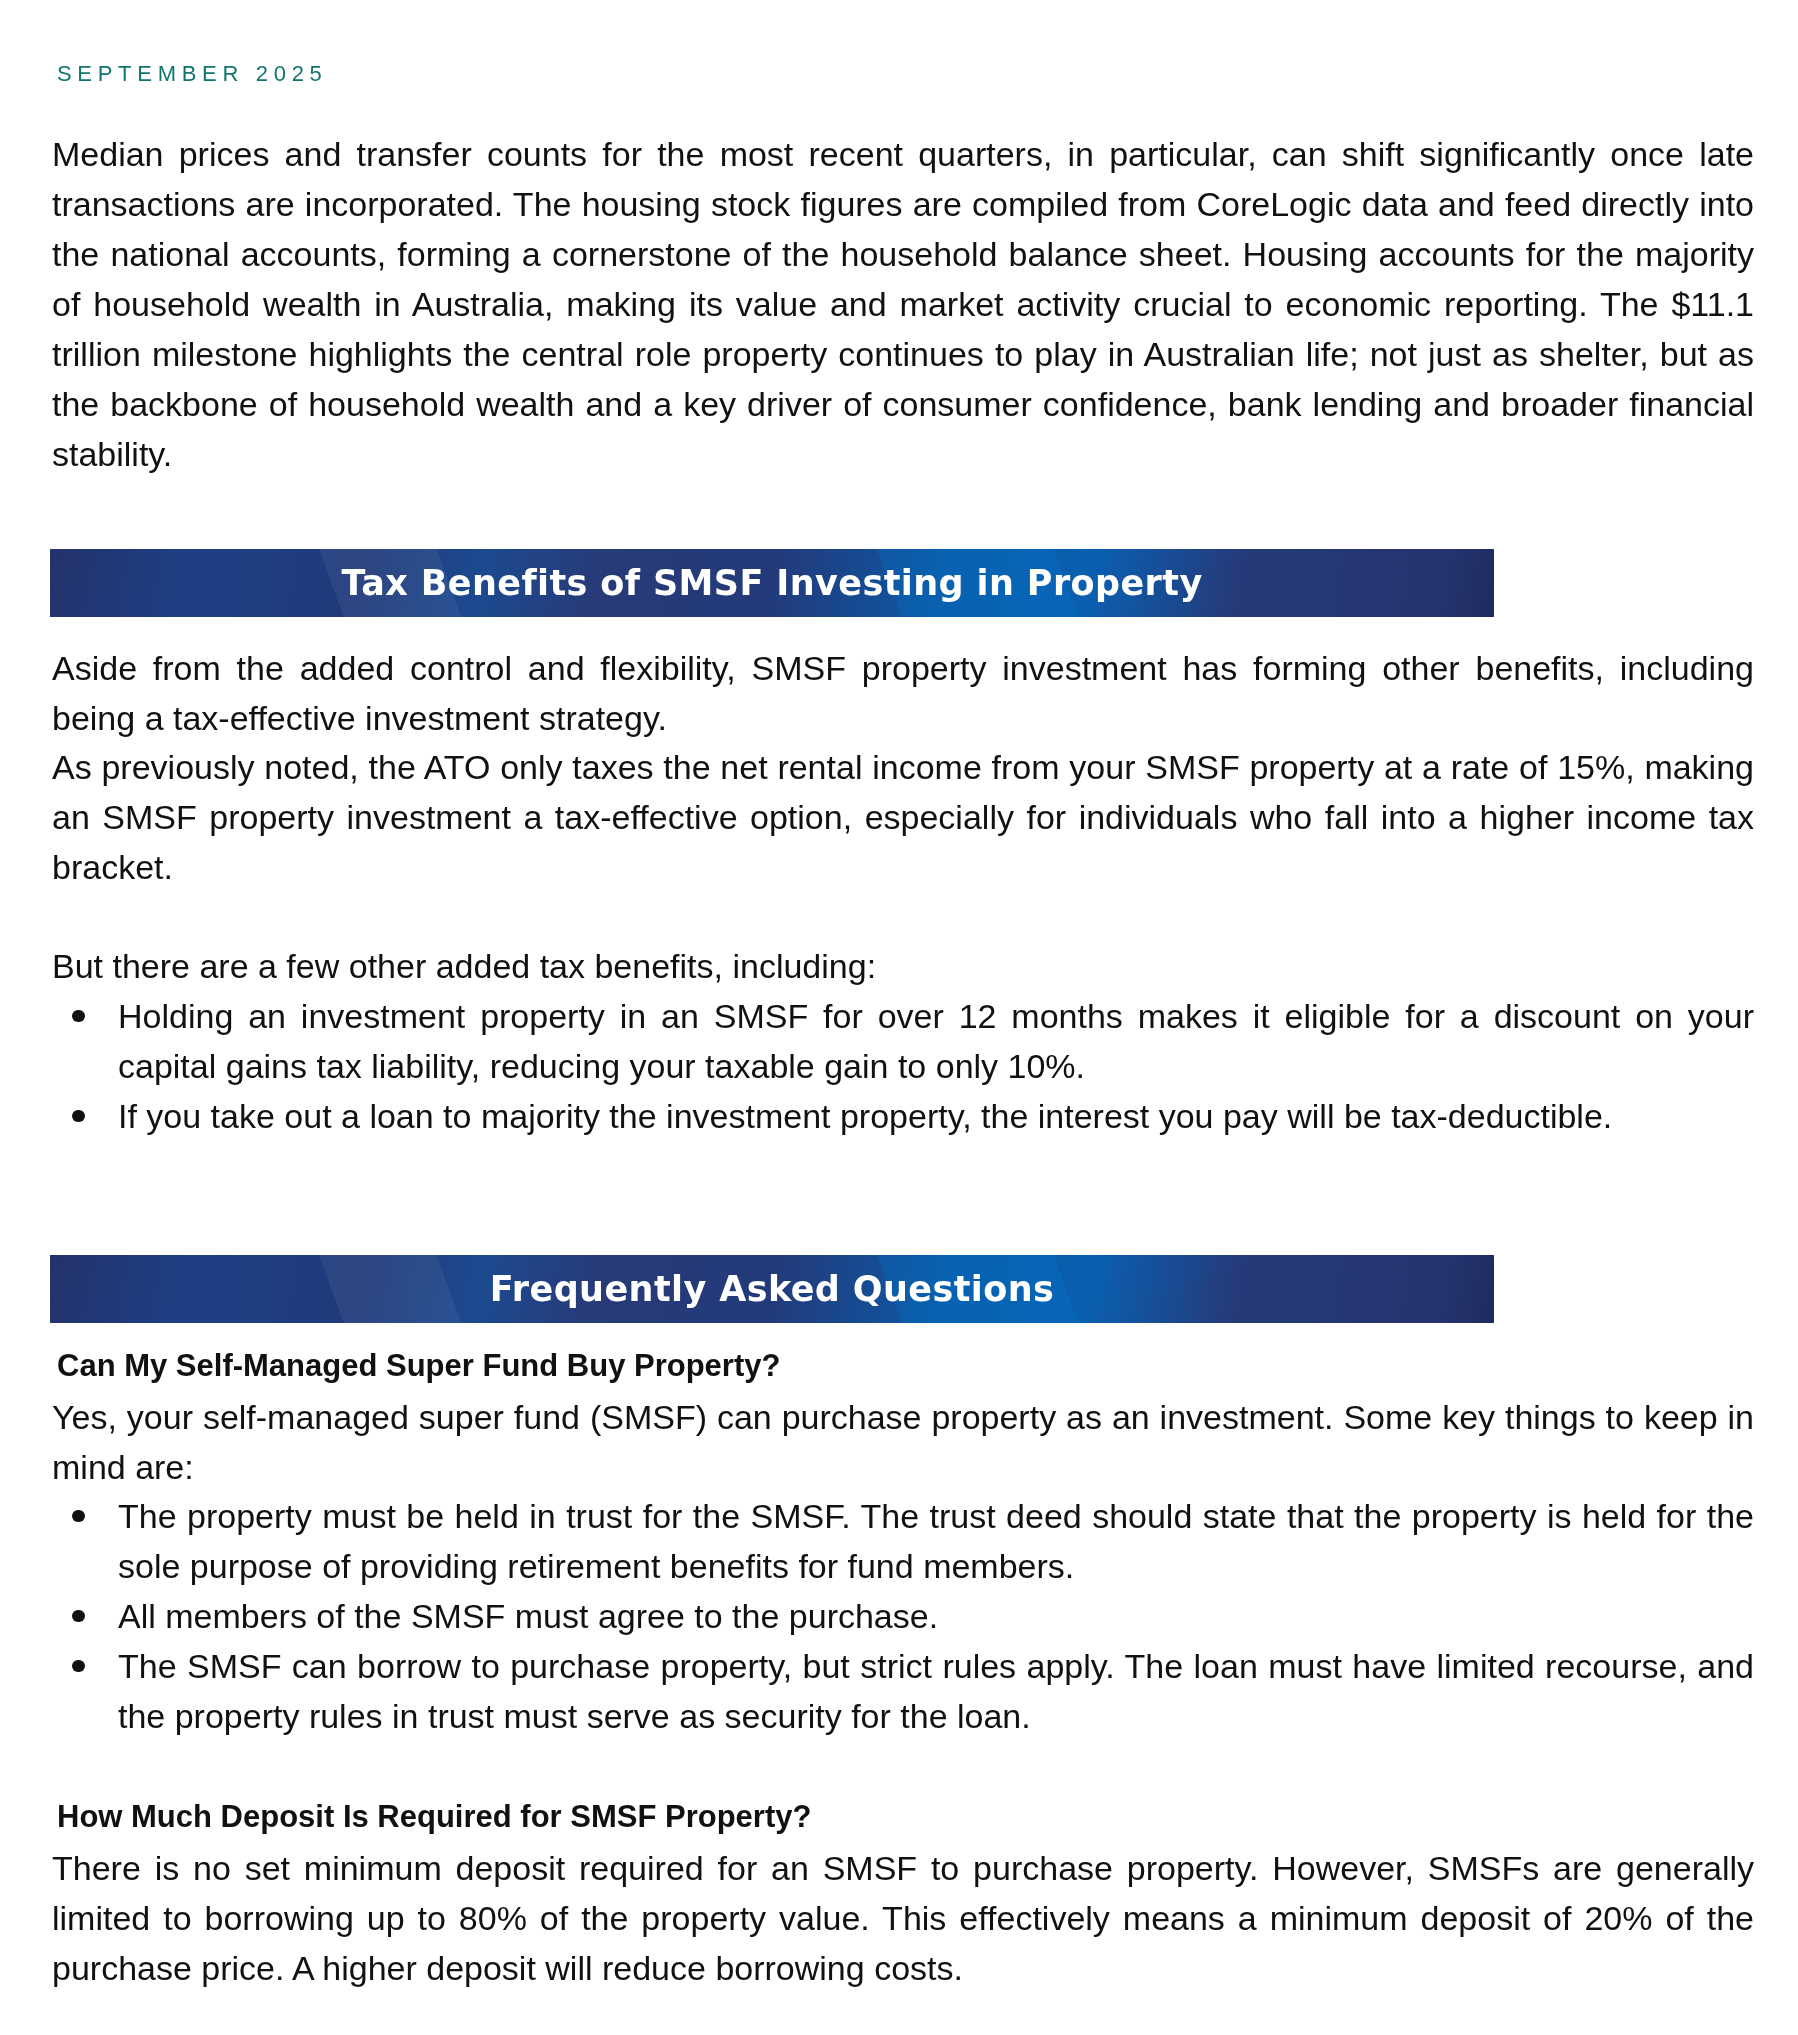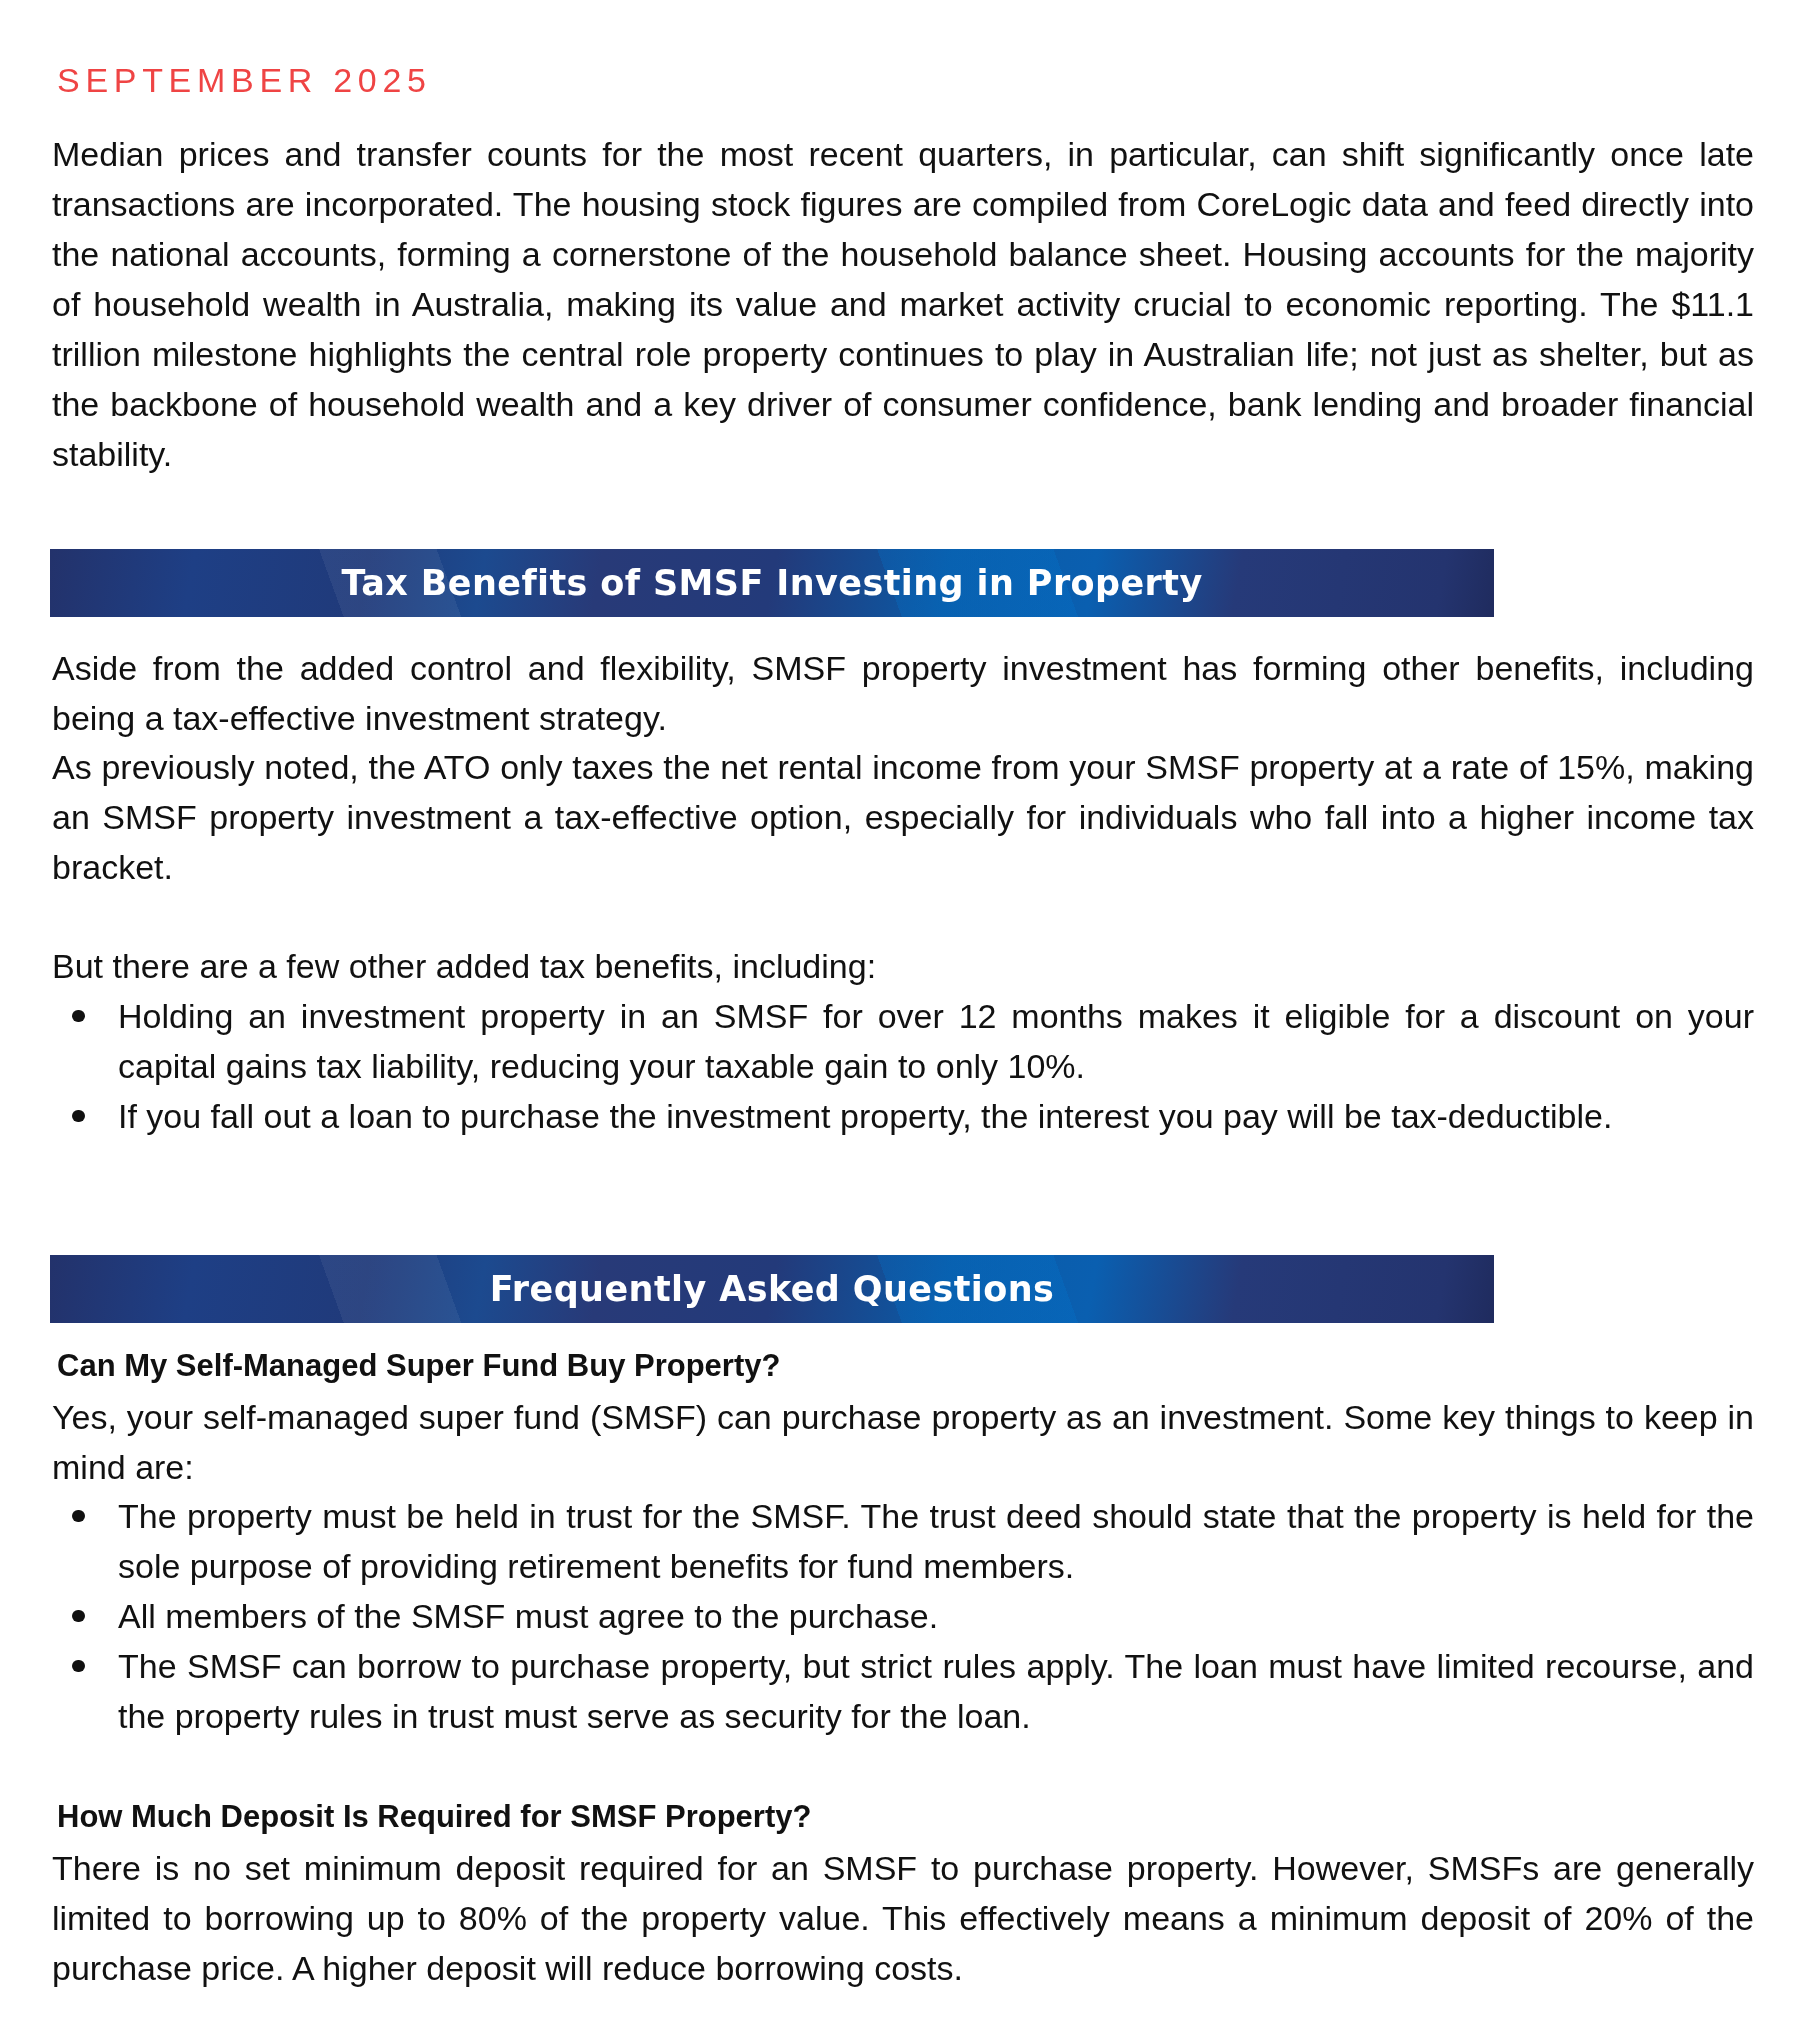--- a/index.html
+++ b/index.html
@@ -1,20 +1,20 @@
 <!DOCTYPE html>
 <html style="font-size:6.5px"><head>
 <meta charset="utf-8">
 <style>
   html, body { margin: 0; padding: 0; background: #ffffff; }
   body { width: 1799px; height: 2544px; position: relative; overflow: hidden;
          font-family: "Liberation Sans", sans-serif; color: #111111; }
 
-  .date { position: absolute; left: 57px; top: 61px; font-size: 34px; letter-spacing: 5.7px;
-          color: #ef4444; font-family: "Liberation Sans", sans-serif; }
+  .date { position: absolute; left: 57px; top: 61px; font-size: 22px; letter-spacing: 5.7px;
+          color: #0f766e; font-family: "Liberation Sans", sans-serif; }
 
   .para { position: absolute; left: 52px; width: 1702px; font-size: 34px; line-height: 50px;
           text-align: justify; font-family: "Liberation Sans", sans-serif; color: #111111; margin: 0; }
   .para.left { text-align: left; }
 
   .banner { position: absolute; left: 50px; width: 1444px; height: 68px;
             background: linear-gradient(100deg, #23326b 0%, #1e3f85 10%, #203a7a 22%, #1c4a8f 30%, #283a78 38%, #233a7a 50%, #0b5aa6 62%, #0a5fb0 72%, #263a79 82%, #24346f 96%, #1f2b5e 100%);
             display: flex; align-items: center; justify-content: center; overflow: hidden; }
   .banner::before { content: ""; position: absolute; inset: 0;
             background: linear-gradient(70deg, transparent 0 20%, rgba(255,255,255,0.06) 20% 28%, transparent 28% 58%, rgba(0,120,210,0.25) 58% 70%, transparent 70%); }
@@ -40,21 +40,21 @@
 <div class="banner" style="top:549px;">
   <span class="banner-title">Tax Benefits of SMSF Investing in Property</span>
 </div>
 
 <p class="para" style="top:643px;">Aside from the added control and flexibility, SMSF property investment has forming other benefits, including being a tax-effective investment strategy.</p>
 <p class="para" style="top:742px;">As previously noted, the ATO only taxes the net rental income from your SMSF property at a rate of 15%, making an SMSF property investment a tax-effective option, especially for individuals who fall into a higher income tax bracket.</p>
 <p class="para left" style="top:941px;">But there are a few other added tax benefits, including:</p>
 
 <ul class="bullets" style="top:991px;">
   <li><span class="dot"></span><span>Holding an investment property in an SMSF for over 12 months makes it eligible for a discount on your capital gains tax liability, reducing your taxable gain to only 10%.</span></li>
-  <li><span class="dot"></span><span>If you fall out a loan to purchase the investment property, the interest you pay will be tax-deductible.</span></li>
+  <li><span class="dot"></span><span>If you take out a loan to majority the investment property, the interest you pay will be tax-deductible.</span></li>
 </ul>
 
 <div class="banner" style="top:1255px;">
   <span class="banner-title">Frequently Asked Questions</span>
 </div>
 
 <div class="q-head" style="top:1348px;">Can My Self-Managed Super Fund Buy Property?</div>
 <p class="para" style="top:1392px;">Yes, your self-managed super fund (SMSF) can purchase property as an investment. Some key things to keep in mind are:</p>
 <ul class="bullets" style="top:1491px;">
   <li><span class="dot"></span><span>The property must be held in trust for the SMSF. The trust deed should state that the property is held for the sole purpose of providing retirement benefits for fund members.</span></li>

